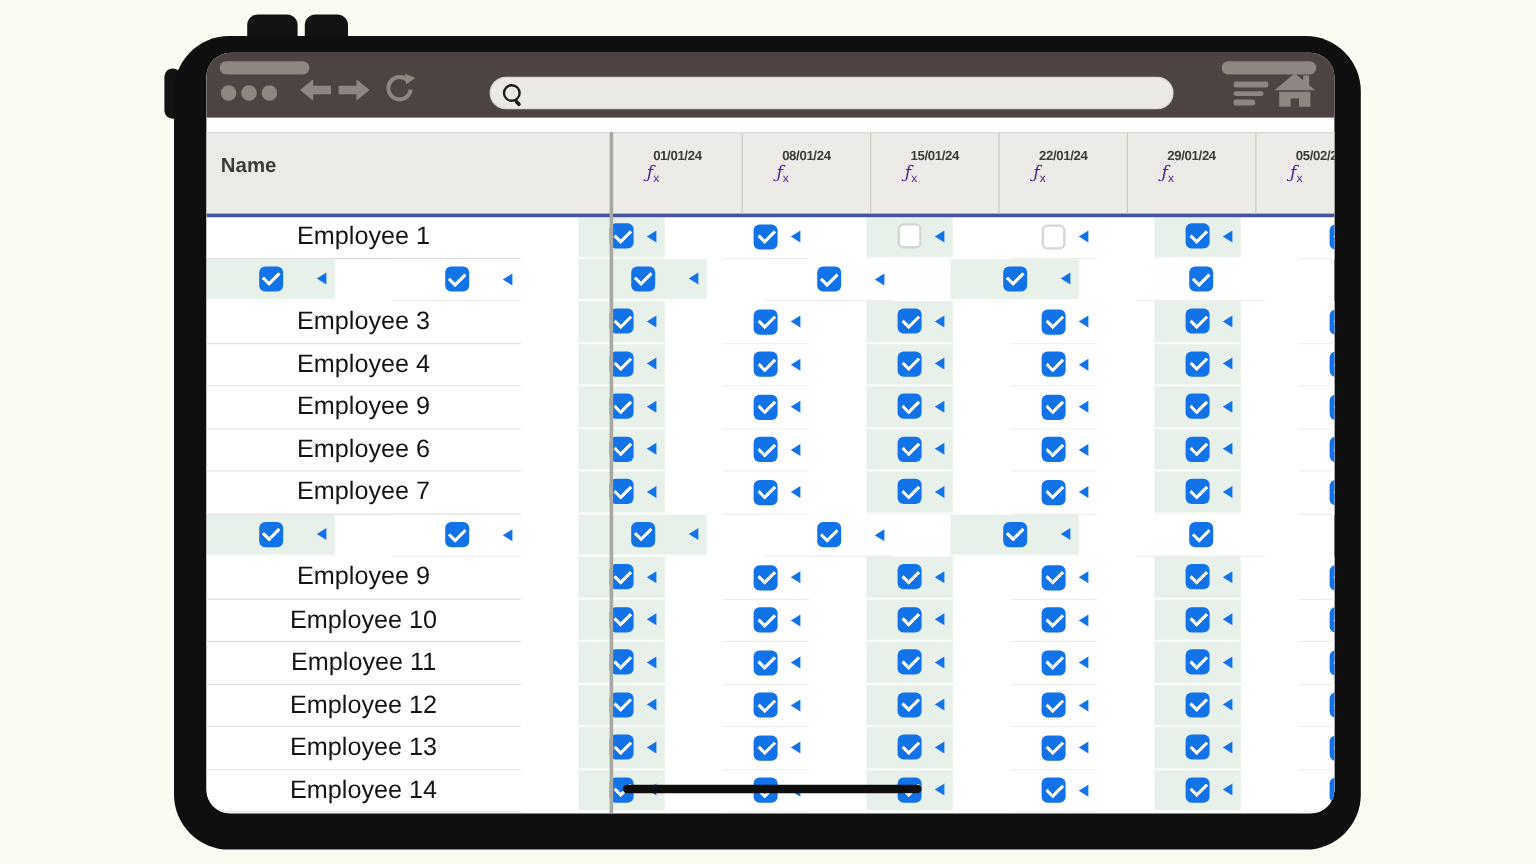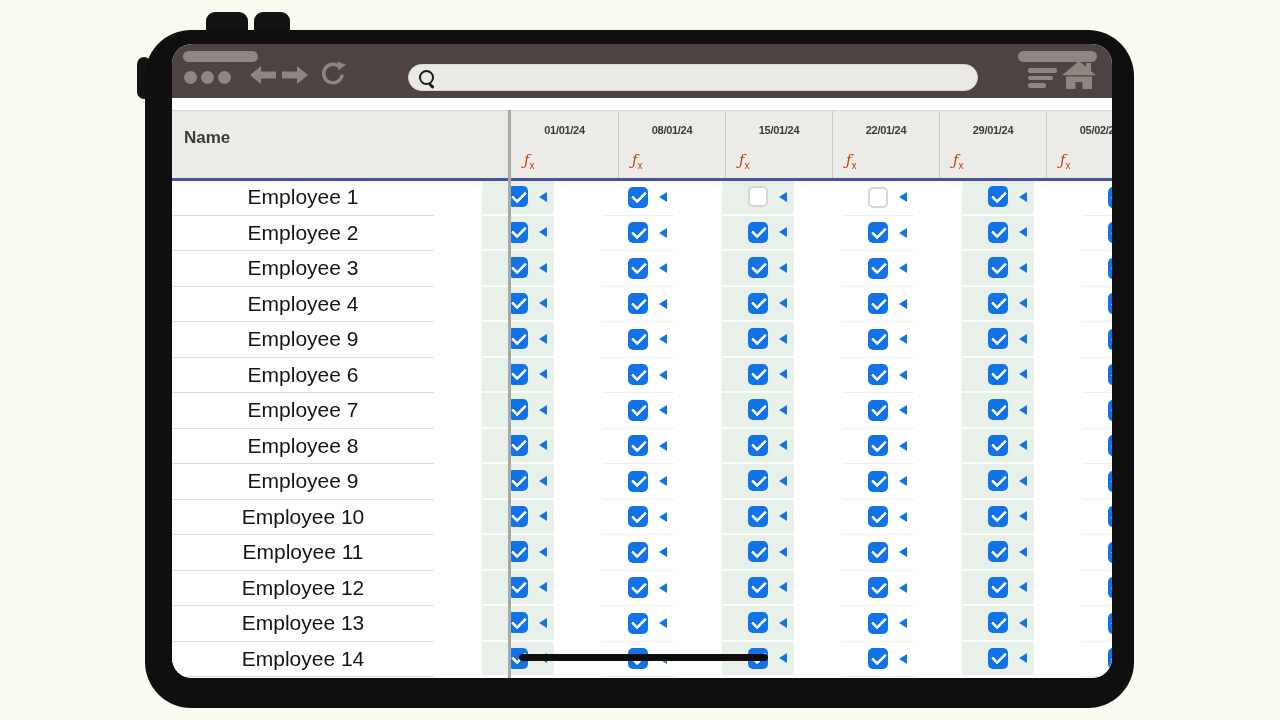--- a/index.html
+++ b/index.html
@@ -39,21 +39,21 @@
 
   
   .grid-header{position:absolute;left:0;top:66px;width:982px;height:67px;background:#edebe7;
                border-top:1px solid #d8d8d3;border-bottom:3px solid var(--rule,#44539c);
                display:flex;box-sizing:content-box;z-index:2;}
   .name-header{width:339px;box-sizing:border-box;padding:17px 0 10px 12px;font-weight:bold;
                font-size:17px;color:#3d3c3a;}
   .hcell{width:107px;box-sizing:border-box;border-left:1px solid #c9c9c4;padding-top:13px;}
   .hcell:first-child{border-left:none;}
   .hdate{text-align:center;font-weight:bold;font-size:11px;letter-spacing:-0.3px;color:#3d3c3a;}
-  .hfx{padding-left:13px;font-size:14.5px;color:#c2410c;margin-top:16px;}
+  .hfx{padding-left:28px;font-size:14.5px;color:#4c1d95;margin-top:0px;}
   .hfx i{font-family:"DejaVu Serif","Liberation Serif",serif;font-style:italic;}
   .hfx sub{font-size:10px;font-style:normal;}
 
   .grid-body{position:absolute;left:0;top:136px;width:982px;z-index:1;}
   .row{display:flex;height:35.5px;gap:48px;}
   .ncell{width:336px;box-sizing:border-box;border-bottom:1px solid #dddddb;background:#fff;
          display:flex;align-items:center;}
   .ntext{display:block;width:262px;text-align:center;font-size:21px;color:#141414;}
   .ccell{position:relative;width:107px;box-sizing:border-box;display:flex;align-items:center;justify-content:center;}
   .ccell.g{background:var(--green,#e8f1e9);border-bottom:2px solid #fafcf9;}
@@ -184,23 +184,20 @@
               </span>
               <span class="tri"></span>
             </div>
             <div class="ccell w">
               <span class="cb on">
                 <span class="mk"></span>
               </span>
             </div>
           </div>
           <div class="row">
-            <div class="ncell">
-              <span class="ntext">Employee 2</span>
-            </div>
             <div class="ccell g">
               <span class="cb on">
                 <span class="mk"></span>
               </span>
               <span class="tri"></span>
             </div>
             <div class="ccell w">
               <span class="cb on">
                 <span class="mk"></span>
               </span>
@@ -424,23 +421,20 @@
               </span>
               <span class="tri"></span>
             </div>
             <div class="ccell w">
               <span class="cb on">
                 <span class="mk"></span>
               </span>
             </div>
           </div>
           <div class="row">
-            <div class="ncell">
-              <span class="ntext">Employee 8</span>
-            </div>
             <div class="ccell g">
               <span class="cb on">
                 <span class="mk"></span>
               </span>
               <span class="tri"></span>
             </div>
             <div class="ccell w">
               <span class="cb on">
                 <span class="mk"></span>
               </span>

